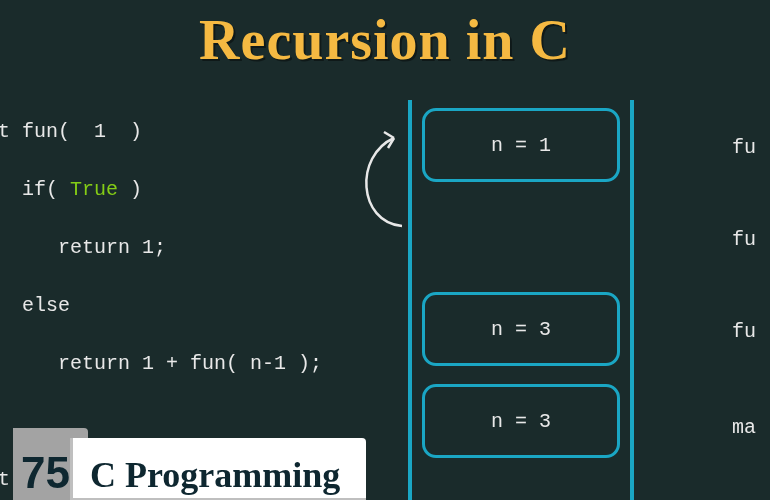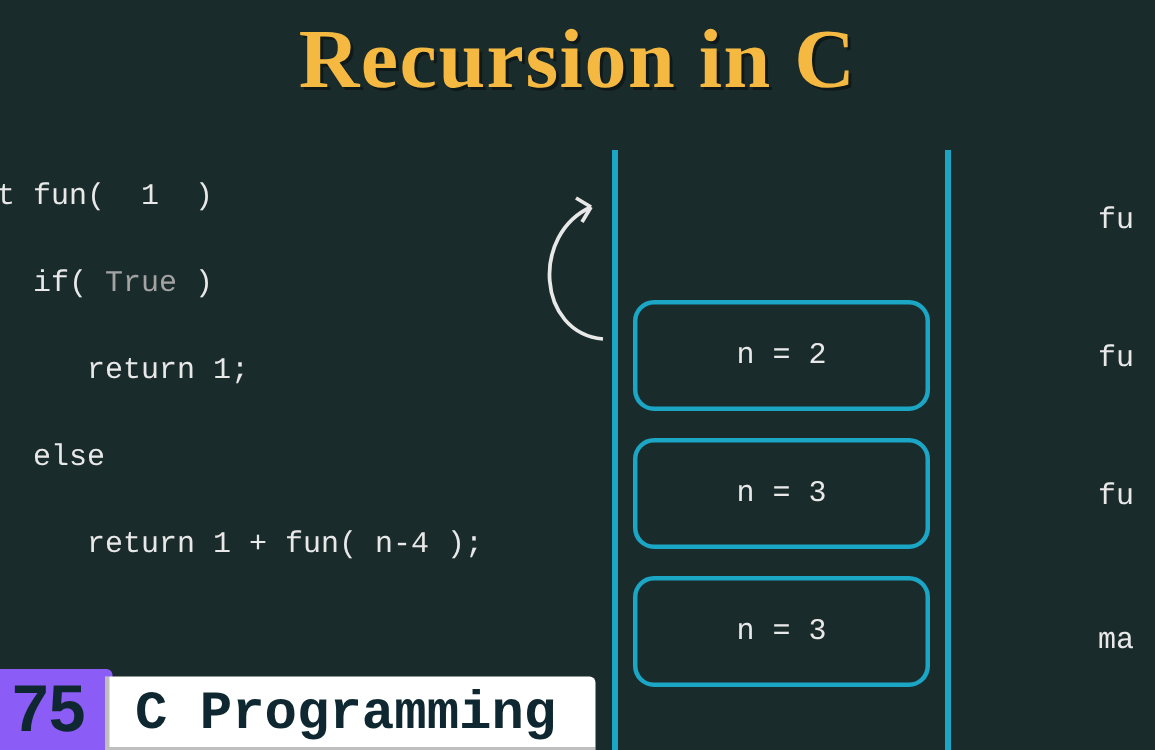--- a/index.html
+++ b/index.html
@@ -24,21 +24,21 @@
   }
   .code-block {
     position: absolute;
     left: -14px;
     top: 88px;
     font-size: 20px;
     line-height: 1.45;
     white-space: pre;
   }
   .code-line { display: block; }
-  .kw-true { color: #a3a3a3; }
+  .kw-true { color: #84cc16; }
   .param { color: #e8e8e8; }
   .stack-wrap {
     position: absolute;
     left: 408px;
     top: 100px;
     width: 226px;
     height: 400px;
   }
   .stack-rail-left, .stack-rail-right {
     position: absolute;
@@ -76,72 +76,72 @@
     top: 118px;
     font-size: 20px;
     line-height: 1;
   }
   .right-label {
     position: absolute;
     left: 0;
   }
   .badge-num {
     position: absolute;
-    left: 0;
+    left: 13px;
     bottom: 0;
-    background: #8b5cf6;
+    background: #a3a3a3;
     color: #0e2730;
     font-family: Arial, sans-serif;
     font-weight: 900;
     font-size: 44px;
-    padding: 2px 18px 2px 8px;
+    padding: 20px 18px 2px 8px;
     border-top-right-radius: 4px;
   }
   .badge-text {
     position: absolute;
     left: 70px;
     bottom: 0;
     background: #ffffff;
     color: #0e2730;
-    font-family: Liberation Mono, monospace;
+    font-family: Liberation Serif, serif;
     font-weight: 900;
     font-size: 36px;
-    padding: 4px 26px 4px 20px;
+    padding: 16px 26px 4px 20px;
     border-top-right-radius: 4px;
     box-shadow: 3px -2px 0 rgba(0,0,0,0.25) inset;
   }
 </style>
 </head>
 <body>
 
 <div class="title">Recursion in C</div>
 
 <div class="code-block">
 <span class="code-line"><span>nt fun(  </span><span class="param">1</span><span>  )</span></span>
 <span class="code-line"><span>   if( </span><span class="kw-true">True</span><span> )</span></span>
 <span class="code-line">      return 1;</span>
 <span class="code-line">   else</span>
-<span class="code-line"><span>      return 1 + fun( </span><span class="param">n-4</span><span> );</span></span>
+<span class="code-line"><span>      return 1 + fun( </span><span class="param">n-1</span><span> );</span></span>
 <span class="code-line"> </span>
 <span class="code-line">nt main() {</span>
 
 
 
 </div>
 
 <svg class="arrow" viewBox="0 0 70 110">
   <path d="M 54 100 C 10 96, 6 30, 46 12" stroke="#e8e8e8" stroke-width="2.5" fill="none"></path>
   <path d="M 46 12 L 36 6 M 46 12 L 40 22" stroke="#e8e8e8" stroke-width="2.5" fill="none"></path>
 </svg>
 
 <div class="stack-wrap">
   <div class="stack-rail-left"></div>
   <div class="stack-rail-right"></div>
-  <div class="frame" style="top:100px">
-      <span>n = 2</span>
+  <div class="frame" style="top:8px">
+      <span>n = 1</span>
     </div>
   <div class="frame" style="top:192px">
       <span>n = 3</span>
     </div>
   <div class="frame" style="top:284px">
       <span>n = 3</span>
     </div>
 </div>
 
 <div class="right-labels">

